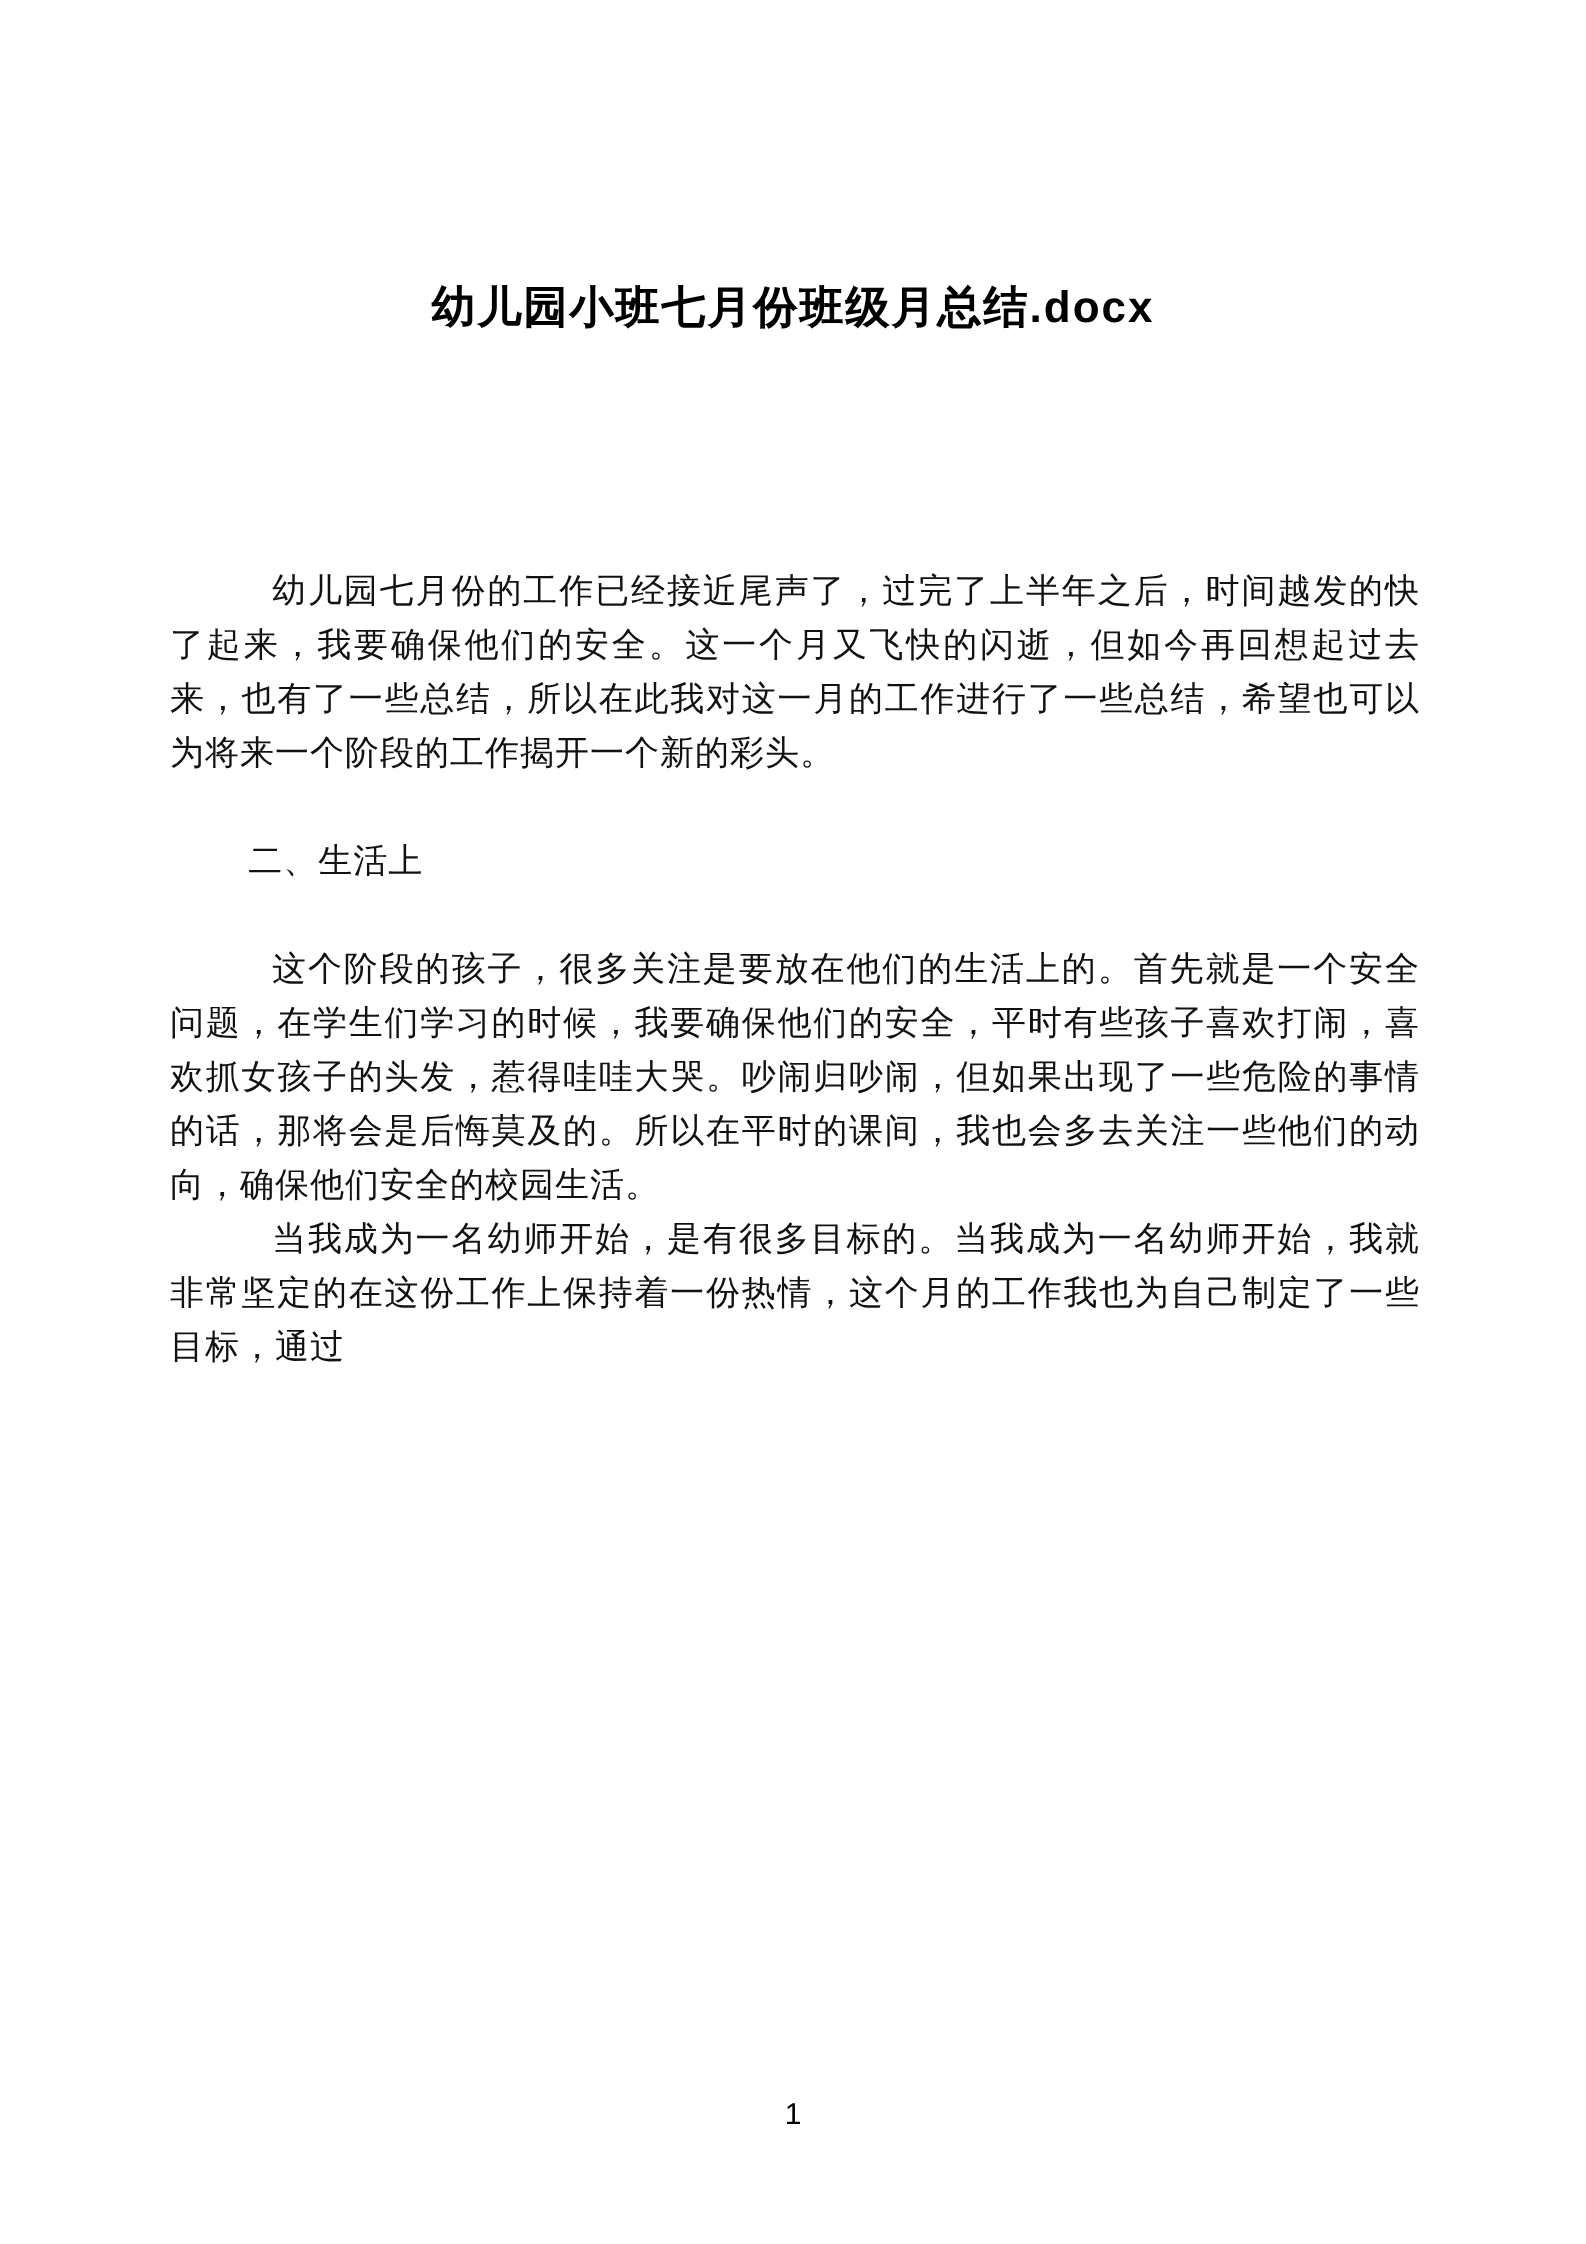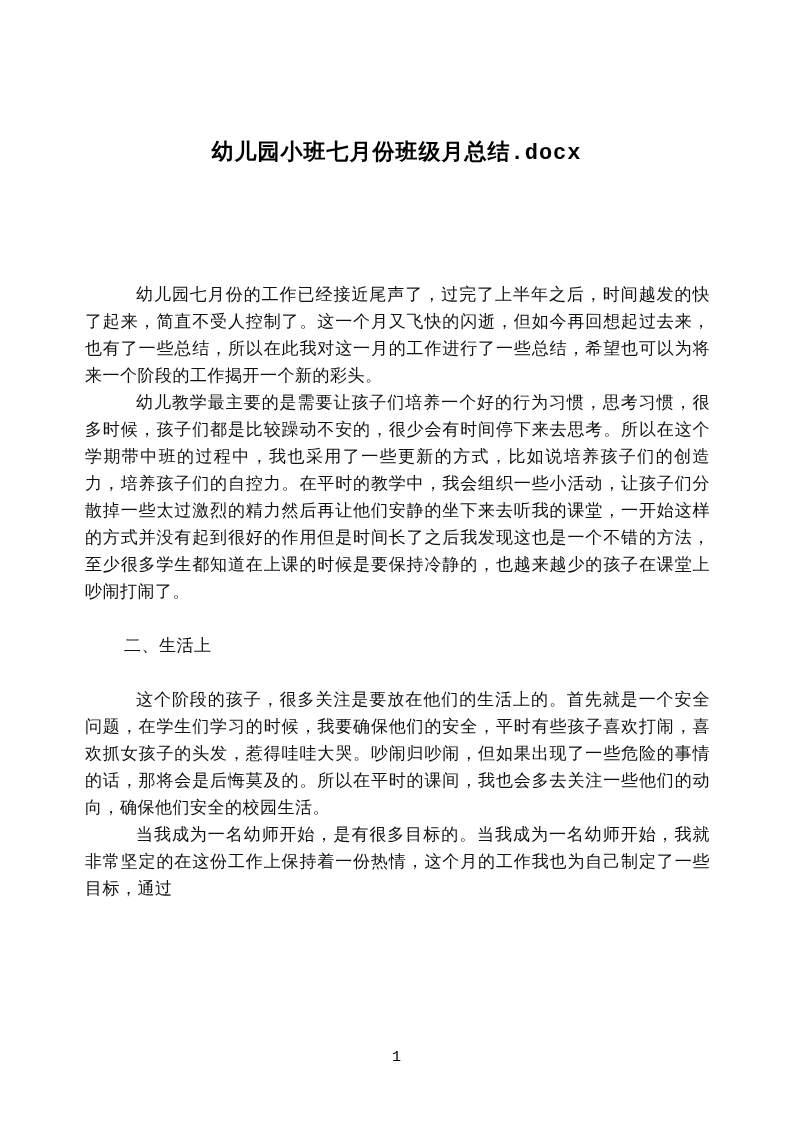--- a/index.html
+++ b/index.html
@@ -7,21 +7,21 @@
     padding: 0;
     background: #ffffff;
   }
   .doc-page {
     position: relative;
     width: 793px;
     height: 1122px;
     margin: 0 auto;
     background: #ffffff;
     overflow: hidden;
-    font-family: Liberation Mono, monospace;
+    font-family: Liberation Sans, sans-serif;
     color: #111111;
   }
   .doc-title {
     margin: 0;
     padding-top: 138px;
     font-size: 22px;
     line-height: 32px;
     font-weight: bold;
     text-align: center;
     letter-spacing: 1px;
@@ -59,21 +59,20 @@
     color: #000000;
   }
 </style>
 </head>
 <body>
 
 <div class="doc-page">
   <h1 class="doc-title">幼儿园小班七月份班级月总结.docx</h1>
 
   <div class="doc-content">
-      <p class="doc-paragraph">幼儿园七月份的工作已经接近尾声了，过完了上半年之后，时间越发的快了起来，简直不受人控制了。这一个月又飞快的闪逝，但如今再回想起过去来，也有了一些总结，所以在此我对这一月的工作进行了一些总结，希望也可以为将来一个阶段的工作揭开一个新的彩头。</p>
-      <p class="doc-paragraph">幼儿教学最主要的是需要让孩子们培养一个好的行为习惯，思考习惯，很多时候，孩子们都是比较躁动不安的，很少会有时间停下来去思考。所以在这个学期带中班的过程中，我也采用了一些更新的方式，比如说培养孩子们的创造力，培养孩子们的自控力。在平时的教学中，我会组织一些小活动，让孩子们分散掉一些太过激烈的精力然后再让他们安静的坐下来去听我的课堂，一开始这样的方式并没有起到很好的作用但是时间长了之后我发现这也是一个不错的方法，至少很多学生都知道在上课的时候是要保持冷静的，也越来越少的孩子在课堂上吵闹打闹了。</p>
+      <p class="doc-paragraph">幼儿园七月份的工作已经接近尾声了，过完了上半年之后，时间越发的快了起来，我要确保他们的安全。这一个月又飞快的闪逝，但如今再回想起过去来，也有了一些总结，所以在此我对这一月的工作进行了一些总结，希望也可以为将来一个阶段的工作揭开一个新的彩头。</p>
       <h2 class="doc-heading">二、生活上</h2>
       <p class="doc-paragraph">这个阶段的孩子，很多关注是要放在他们的生活上的。首先就是一个安全问题，在学生们学习的时候，我要确保他们的安全，平时有些孩子喜欢打闹，喜欢抓女孩子的头发，惹得哇哇大哭。吵闹归吵闹，但如果出现了一些危险的事情的话，那将会是后悔莫及的。所以在平时的课间，我也会多去关注一些他们的动向，确保他们安全的校园生活。</p>
       <p class="doc-paragraph">当我成为一名幼师开始，是有很多目标的。当我成为一名幼师开始，我就非常坚定的在这份工作上保持着一份热情，这个月的工作我也为自己制定了一些目标，通过</p>
     </div>
 
   <div class="page-number">1</div>
 </div>
 
 </body></html>

